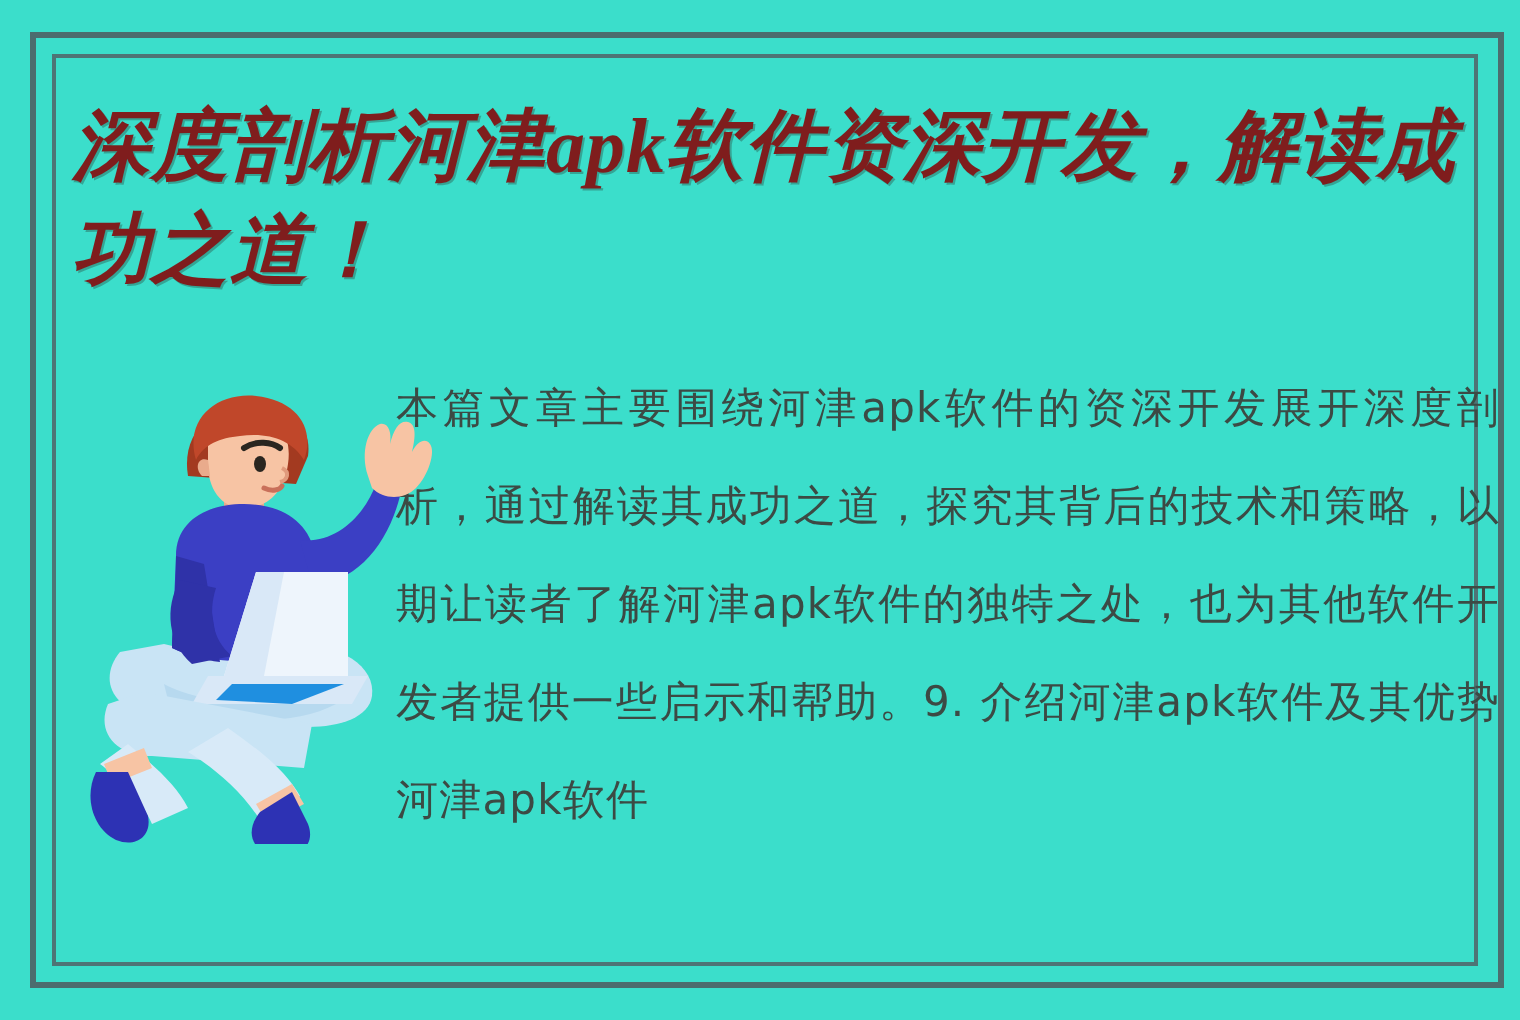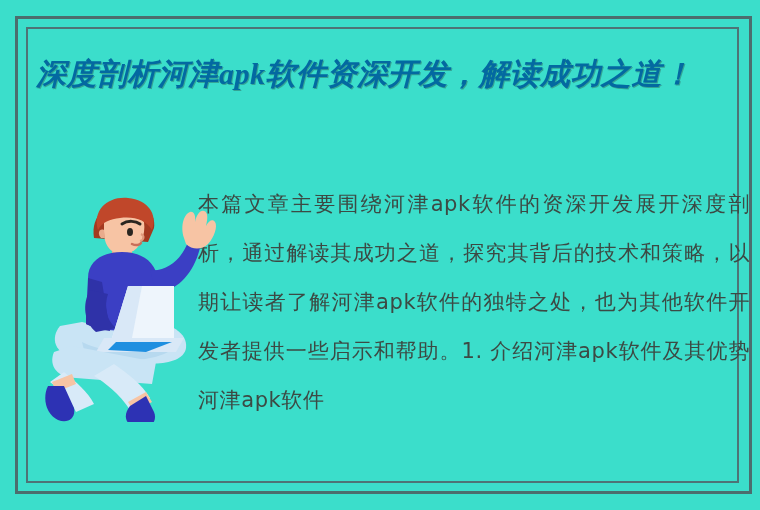--- a/index.html
+++ b/index.html
@@ -42,25 +42,25 @@
     box-sizing: border-box;
     pointer-events: none;
   }
 
   
   .title {
     position: absolute;
     left: 36px;
     top: 48px;
     width: 700px;
-    color: #0369a1;
+    color: #7f1d1d;
     font-family: "Liberation Serif", serif;
     font-style: italic;
     font-weight: bold;
-    font-size: 30px;
+    font-size: 39px;
     line-height: 52px;
     letter-spacing: 0.5px;
     text-shadow: 1px 1px 0 rgba(40,60,50,0.35);
     white-space: pre-wrap;
   }
 
   
   .body-copy {
     position: absolute;
     left: 198px;
@@ -90,21 +90,21 @@
 </head>
 <body>
 
 <div id="poster">
 
   <div class="frame-outer"></div>
   <div class="frame-inner"></div>
 
   <div class="title">深度剖析河津apk软件资深开发，解读成功之道！</div>
 
-  <div class="body-copy">本篇文章主要围绕河津apk软件的资深开发展开深度剖析，通过解读其成功之道，探究其背后的技术和策略，以期让读者了解河津apk软件的独特之处，也为其他软件开发者提供一些启示和帮助。1. 介绍河津apk软件及其优势河津apk软件</div>
+  <div class="body-copy">本篇文章主要围绕河津apk软件的资深开发展开深度剖析，通过解读其成功之道，探究其背后的技术和策略，以期让读者了解河津apk软件的独特之处，也为其他软件开发者提供一些启示和帮助。9. 介绍河津apk软件及其优势河津apk软件</div>
 
   <div class="illustration">
     <svg viewBox="0 0 180 236" xmlns="http://www.w3.org/2000/svg">
 
       <path d="M18 140 C 8 152, 12 168, 34 172 L 96 176 L 100 150 L 40 136 Z" fill="#c9e4f5"></path>
 
       <path d="M96 136 C 126 134, 146 146, 144 162 C 142 176, 118 180, 96 176 Z" fill="#c9e4f5"></path>
 
       <path d="M52 52 C 48 28, 68 14, 88 16 C 104 18, 114 28, 112 42 L 106 56 Z" fill="#a33a20"></path>
 

